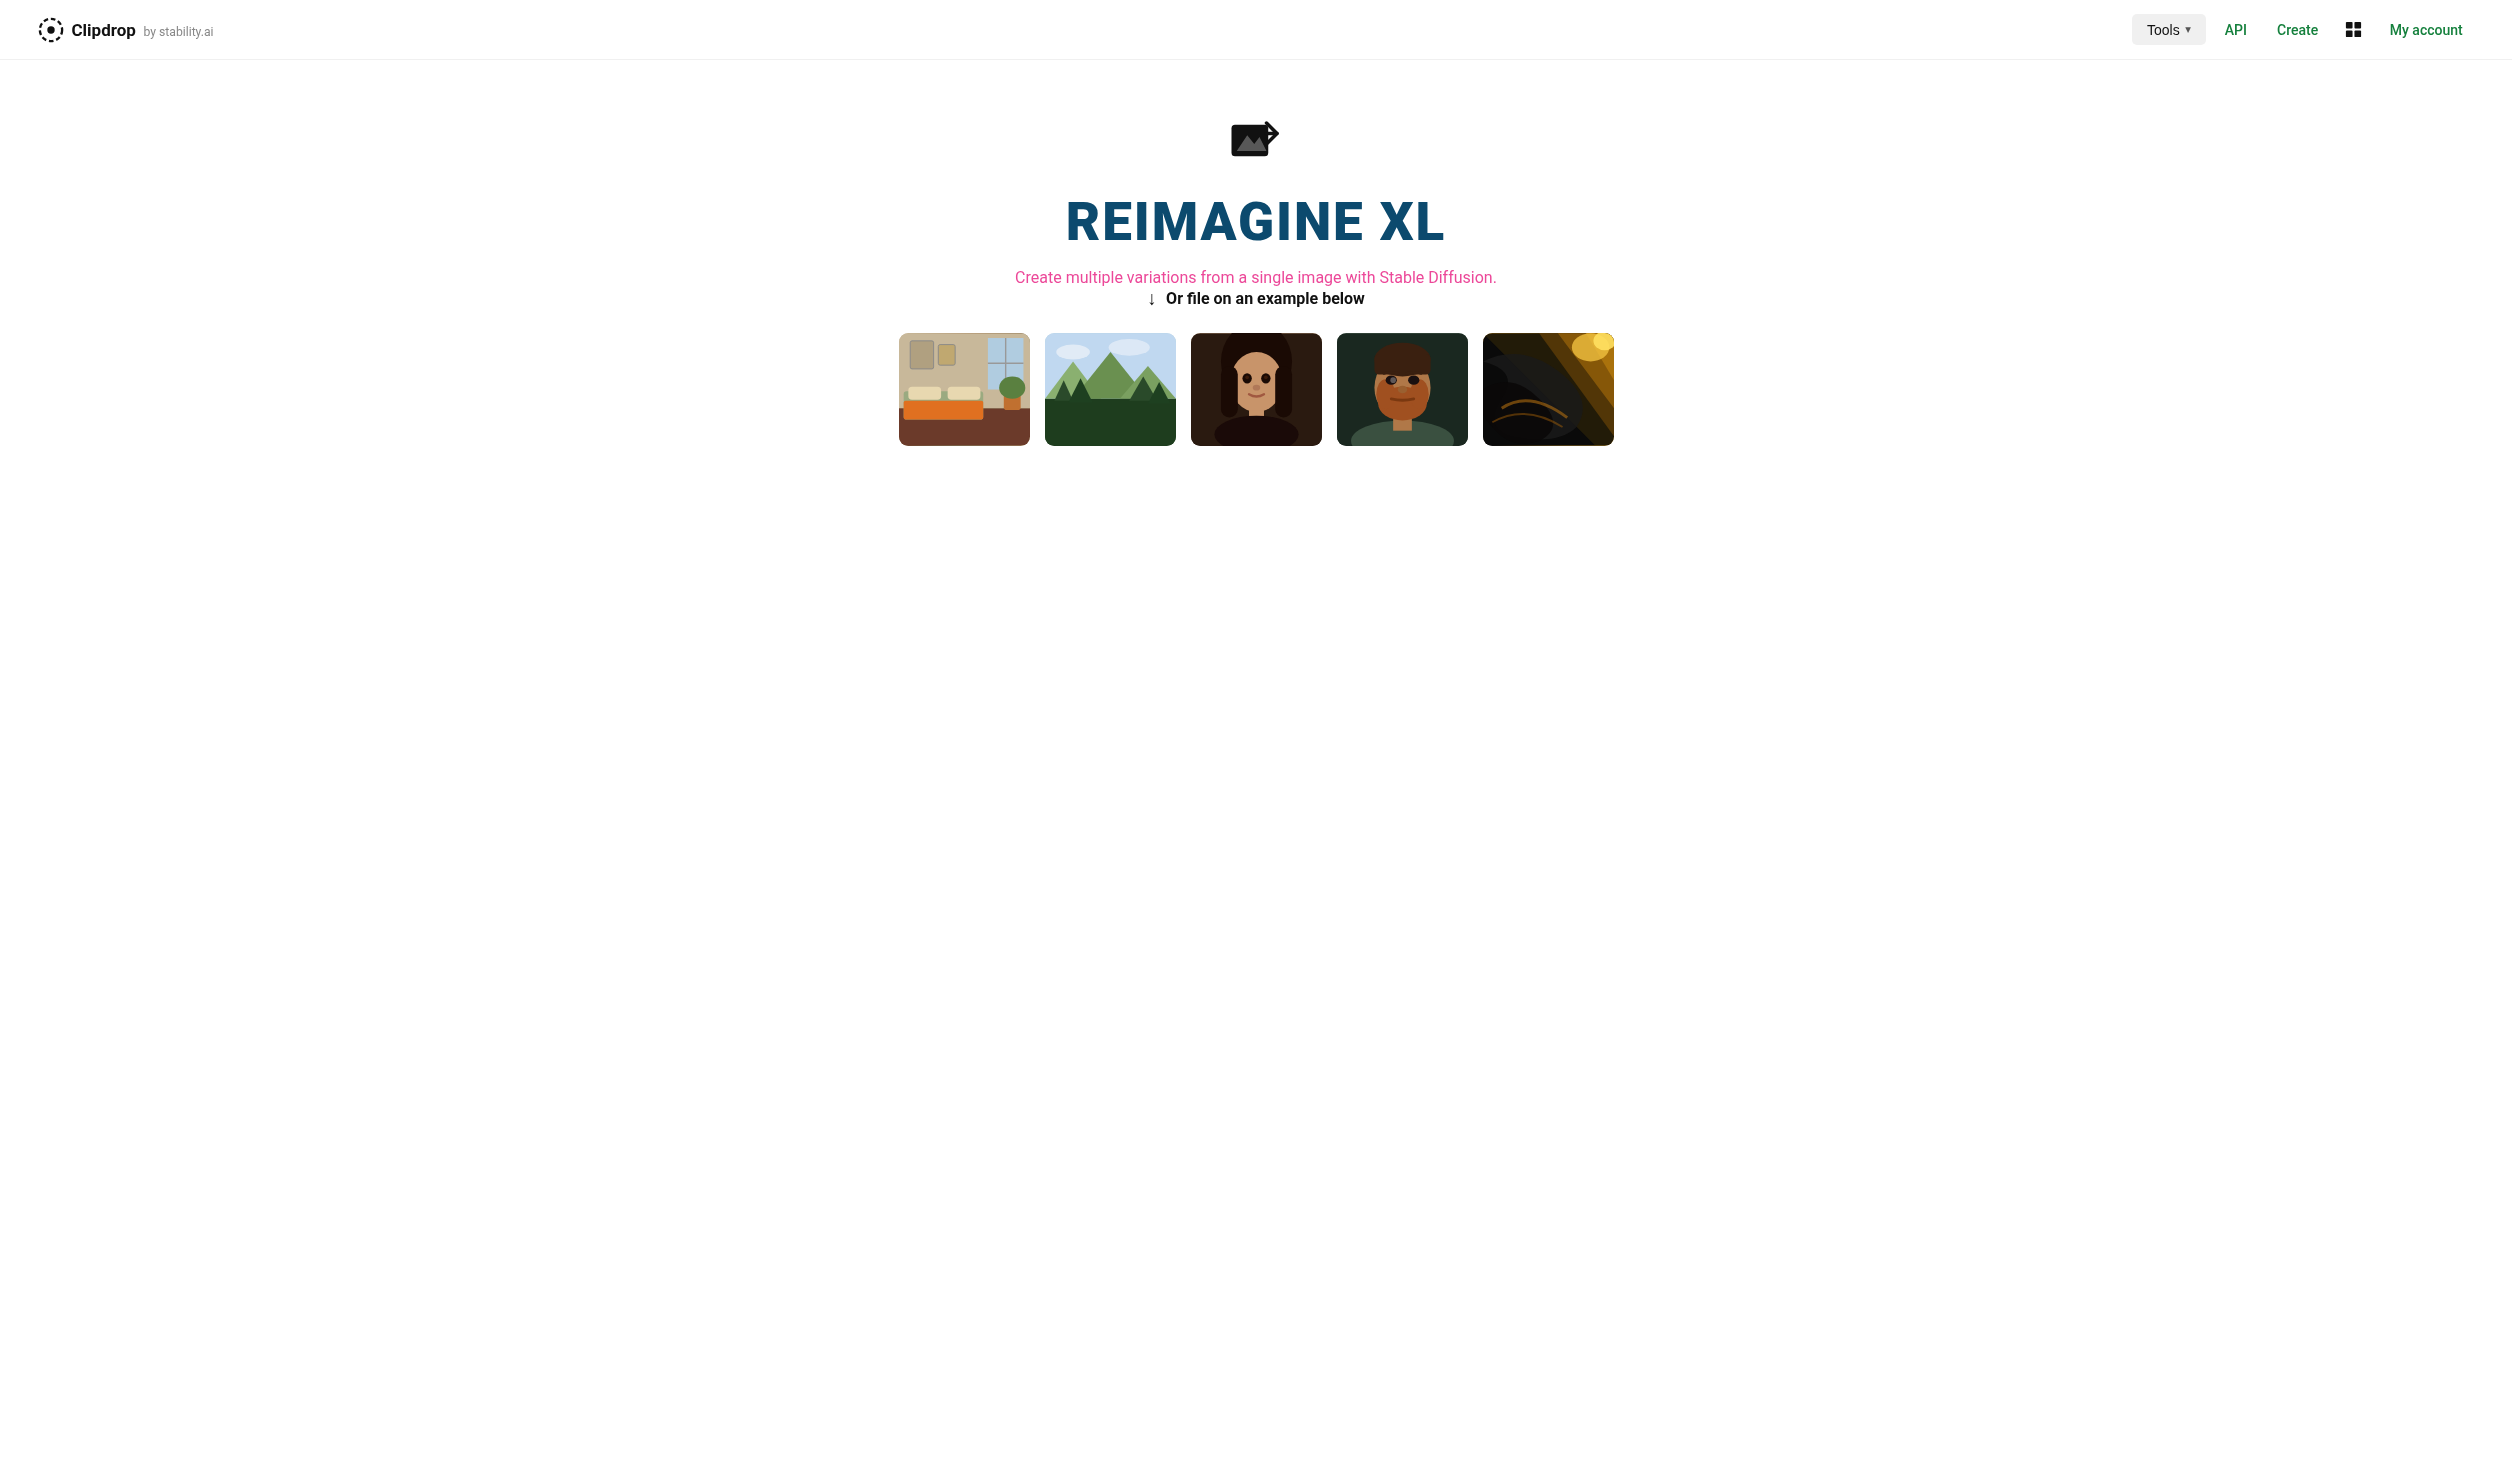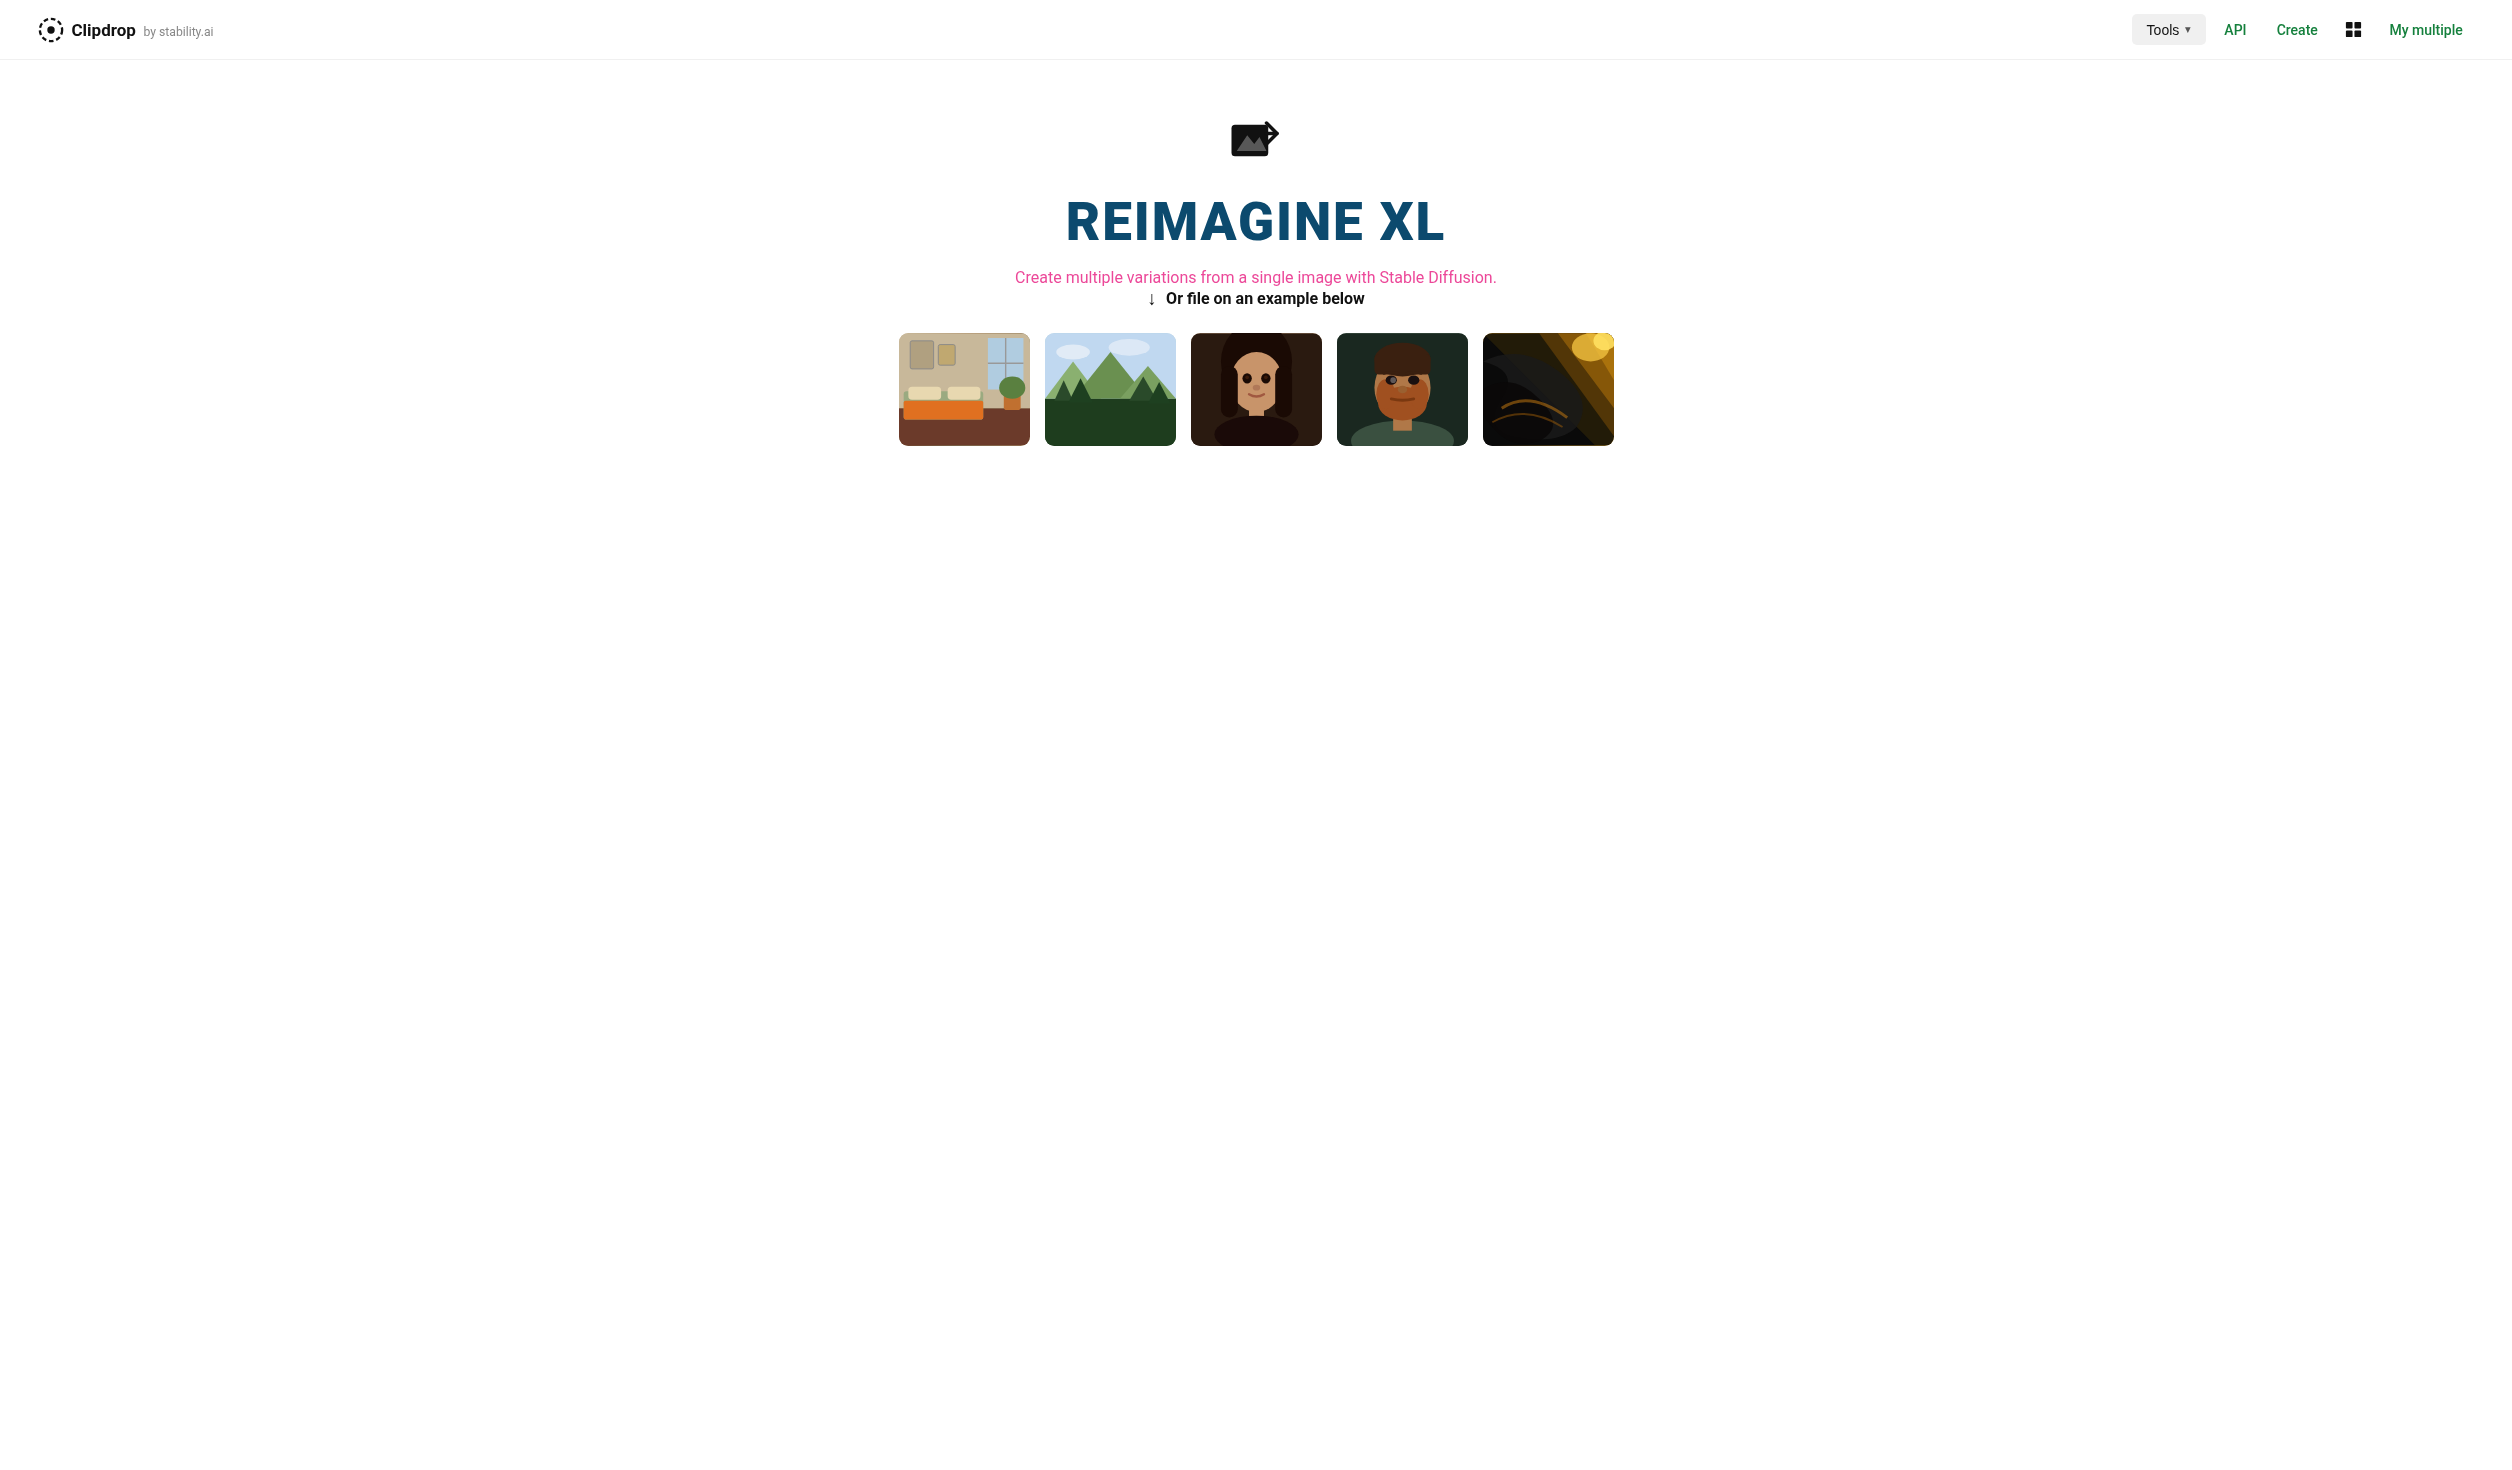--- a/index.html
+++ b/index.html
@@ -217,21 +217,21 @@
     <a class="nav-link" href="#">API</a>
     <a class="nav-link" href="#">Create</a>
     <button class="nav-icon-btn">
       <svg width="19" height="19" viewBox="0 0 20 20" fill="none" xmlns="http://www.w3.org/2000/svg">
         <rect x="2" y="2" width="7" height="7" rx="1" fill="#111"></rect>
         <rect x="11" y="2" width="7" height="7" rx="1" fill="#111"></rect>
         <rect x="2" y="11" width="7" height="7" rx="1" fill="#111"></rect>
         <rect x="11" y="11" width="7" height="7" rx="1" fill="#111"></rect>
       </svg>
     </button>
-    <a class="nav-link" href="#">My multiple</a>
+    <a class="nav-link" href="#">My account</a>
   </div>
 </nav>
 
 <main class="main">
 
   <div class="page-icon">
     <svg width="60" height="60" viewBox="0 0 64 64" fill="none" xmlns="http://www.w3.org/2000/svg">
 
       <rect x="4" y="10" width="42" height="36" rx="4" fill="#111"></rect>
 

